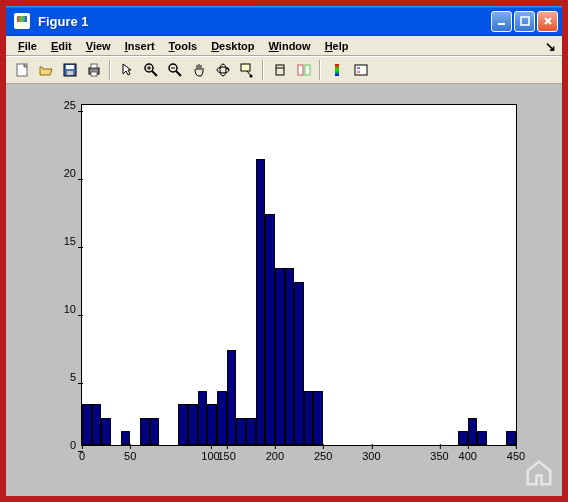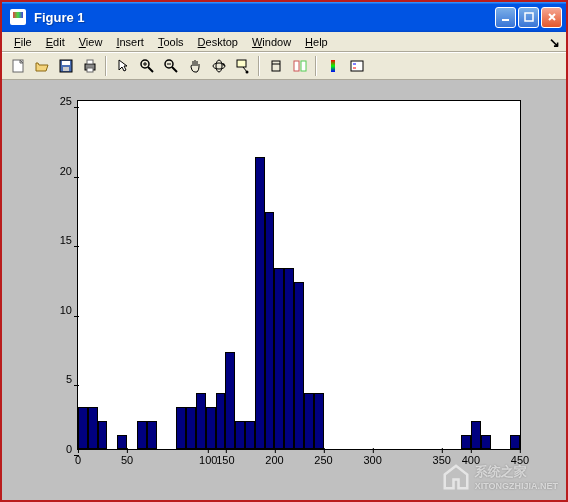--- a/index.html
+++ b/index.html
@@ -1,30 +1,30 @@
 <!DOCTYPE html>
 <html><head>
 <meta charset="utf-8">
 <style>
 * { margin: 0; padding: 0; box-sizing: border-box; }
 body { font-family: Tahoma, sans-serif; font-size: 11px; background: #fff; }
 
-.window { width: 568px; height: 502px; border: 2px solid #b91c1c; background: #ECE9D8; display: flex; flex-direction: column; }
+.window { width: 568px; height: 502px; border: 6px solid #b91c1c; background: #ECE9D8; display: flex; flex-direction: column; }
 
 .titlebar { height: 30px; background: linear-gradient(to bottom, #3C9DFF 0%, #0054E3 8%, #0054E3 92%, #0046C7 100%); display: flex; align-items: center; padding: 0 4px; color: #fff; }
 .titlebar-icon { width: 16px; height: 16px; margin: 0 4px; background: #fff; border-radius: 2px; position: relative; }
 .titlebar-icon::before { content:''; position:absolute; top:3px; left:3px; width:10px; height:6px; background: linear-gradient(to right, #d44, #4d4, #44d); }
 .title-text { font-weight: bold; font-size: 13px; flex: 1; margin-left: 4px; font-family: "Trebuchet MS", sans-serif; text-shadow: 1px 1px 1px rgba(0,0,0,0.3); }
 .winbtns { display: flex; gap: 2px; }
 .winbtn { width: 21px; height: 21px; border-radius: 3px; border: 1px solid #fff; display: flex; align-items: center; justify-content: center; font-weight: bold; color: #fff; font-size: 10px; }
 .winbtn.min, .winbtn.max { background: linear-gradient(to bottom, #7BAFE8, #3874D6); }
 .winbtn.close { background: linear-gradient(to bottom, #F5A693, #E4572B); }
 
 .menubar { height: 20px; background: #ECE9D8; display: flex; align-items: center; padding: 0 6px; gap: 2px; border-bottom: 1px solid #aca899; position: relative; }
-.menuitem { padding: 16px 6px; cursor: default; }
+.menuitem { padding: 16px 6px; cursor: default; font-weight: bold; }
 .menuitem u { text-decoration: underline; }
 .dock { position: absolute; right: 6px; top: 3px; font-weight: bold; font-size: 13px; }
 
 .toolbar { height: 28px; background: #ECE9D8; display: flex; align-items: center; padding: 0 4px; gap: 1px; border-bottom: 1px solid #aca899; border-top: 1px solid #fff; }
 .tbtn { width: 23px; height: 22px; display: flex; align-items: center; justify-content: center; border: 1px solid transparent; }
 .tsep { width: 2px; height: 20px; border-left: 1px solid #aca899; border-right: 1px solid #fff; margin: 0 3px; }
 
 .plot-area { flex: 1; background: #C0C0C0; padding: 12px; position: relative; }
 .axes { background: #fff; position: absolute; left: 75px; top: 20px; right: 45px; bottom: 50px; border: 1px solid #000; }
 .ytick { position: absolute; right: 100%; transform: translateY(50%); text-align: right; padding-right: 6px; font-size: 11px; white-space: nowrap; margin-left: 20px; }
@@ -226,20 +226,16 @@
           <div class="xtick" style="left: 66.6667%;">300</div>
           <div class="xtick" style="left: 77.7778%; margin-left: 20px;">350</div>
           <div class="xtick" style="left: 88.8889%;">400</div>
           <div class="xtick" style="left: 100%;">450</div>
         </div>
     </div>
     <div class="watermark">
       <svg viewBox="0 0 24 24">
           <path d="M3 10 L12 3 L21 10 L21 21 L14 21 L14 14 L10 14 L10 21 L3 21 Z" fill="none" stroke="#fff" stroke-width="2"></path>
         </svg>
-      <div>
-        <div>系统之家</div>
-        <div style="font-size:9px">XITONGZHIJIA.NET</div>
-      </div>
     </div>
   </div>
 
 </div>
 
 </body></html>

